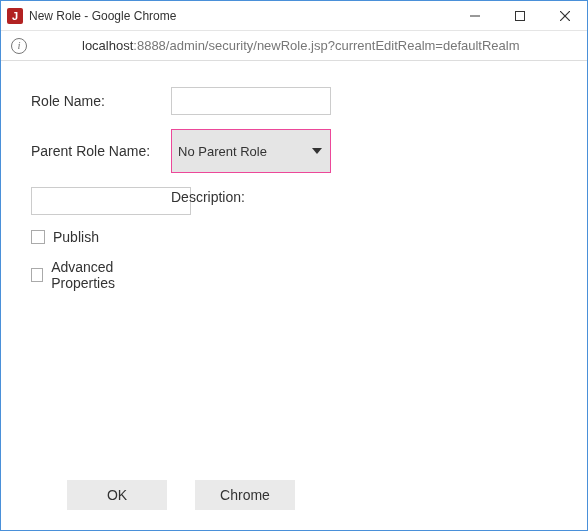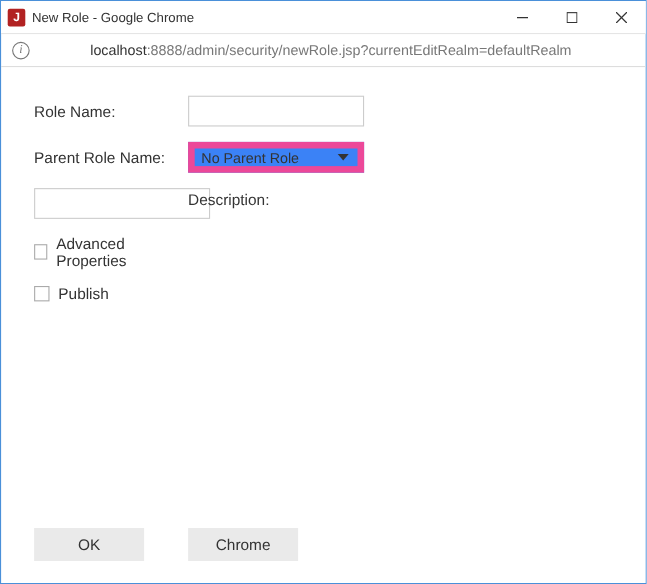--- a/index.html
+++ b/index.html
@@ -100,24 +100,24 @@
   .label { color: #333; font-size: 14px; }
   .text-input {
     height: 28px;
     border: 1px solid #ccc;
     padding: 2px 6px;
     font-size: 13px;
     background: #fff;
     width: 160px;
   }
   .select {
-    height: 28px;
-    border: 6px solid #ec4899;
-    font-size: 13px;
-    background: #3b82f6;
+    height: 44px;
+    border: 1px solid #ec4899;
+    font-size: 13px;
+    background: #e5e5e5;
     width: 160px;
     display: flex;
     align-items: center;
     padding: 0 8px 0 6px;
     position: relative;
     cursor: pointer;
   }
   .select .caret {
     position: absolute;
     right: 8px;
@@ -143,22 +143,23 @@
   .checkbox {
     width: 14px;
     height: 14px;
     border: 1px solid #aaa;
     background: #fff;
     cursor: pointer;
   }
   .spacer { flex: 1; }
   .button-row {
     display: flex;
-    gap: 40px;
+    gap: 28px;
     padding-bottom: 6px;
+    margin-left: 36px;
   }
   .btn {
     width: 100px;
     height: 30px;
     background: #eaeaea;
     border: none;
     font-size: 14px;
     color: #333;
     cursor: pointer;
     display: flex;
@@ -213,25 +214,25 @@
         <span>No Parent Role</span>
         <span class="caret"></span>
       </div>
 
       <input class="text-input" type="text" value="" style="">
 
       <div class="label priv-label">Description:</div>
       <div class="priv-col">
         <div class="check-row">
           <div class="checkbox"></div>
-          <span>Advanced Properties</span>
+          <span>Publish</span>
         </div>
         <div class="check-row">
           <div class="checkbox"></div>
-          <span>Publish</span>
+          <span>Advanced Properties</span>
         </div>
       </div>
 
     </div>
 
     <div class="spacer"></div>
 
     <div class="button-row">
       <div class="btn">OK</div>
       <div class="btn">Chrome</div>

